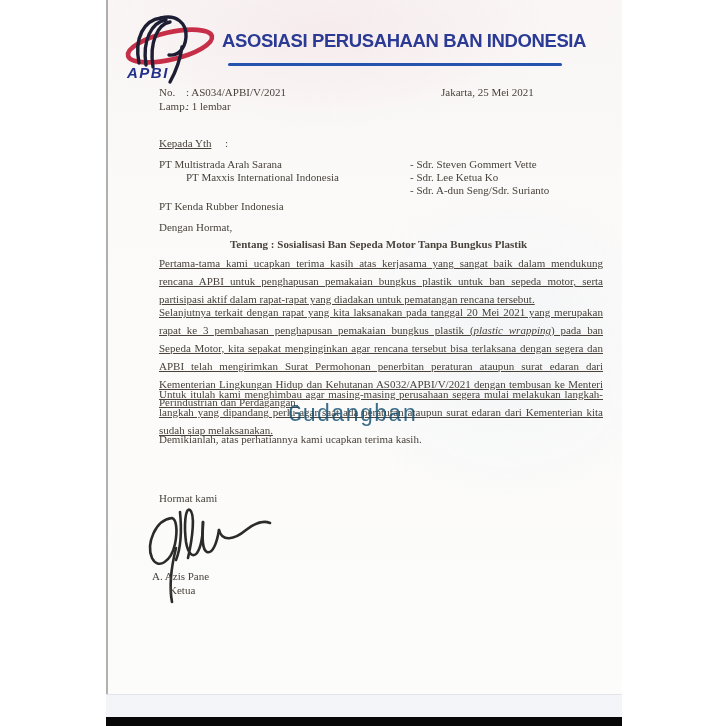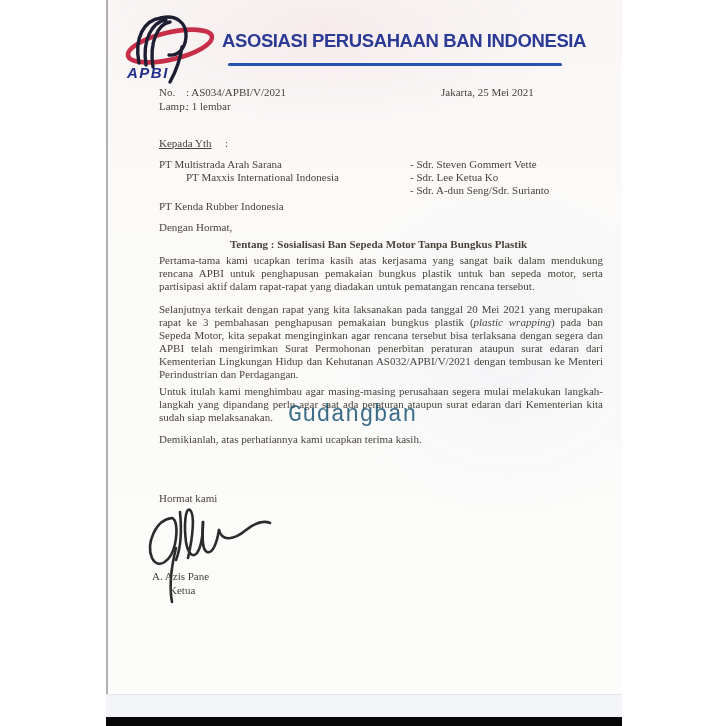--- a/index.html
+++ b/index.html
@@ -22,22 +22,23 @@
   .blackbar{position:absolute;left:0;top:717px;width:516px;height:9px;background:#070707;}
 
   .letter{position:absolute;left:0;top:0;width:516px;height:694px;color:#49433c;font-size:11px;filter:blur(.28px);z-index:2;}
   .abs{position:absolute;white-space:nowrap;}
   .org-title{
     font-family:"Liberation Sans",sans-serif;font-weight:bold;font-size:18.5px;
     letter-spacing:-0.4px;color:#2b3a94;
   }
   .rule{position:absolute;background:#2553ae;height:3.4px;border-radius:2px;}
   .para{
-    position:absolute;width:444px;text-align:justify;line-height:13px;white-space:normal;
+    position:absolute;width:444px;text-align:justify;line-height:18px;white-space:normal;
     margin:0;
+    text-decoration:underline;
   }
   .bold{font-weight:bold;}
   .watermark{
     position:absolute;z-index:5;font-family:Liberation Mono, monospace;
     font-size:23px;color:#0c4a6e;opacity:.8;letter-spacing:.5px;white-space:nowrap;
   }
   svg{display:block;}
 </style>
 </head>
 <body>

